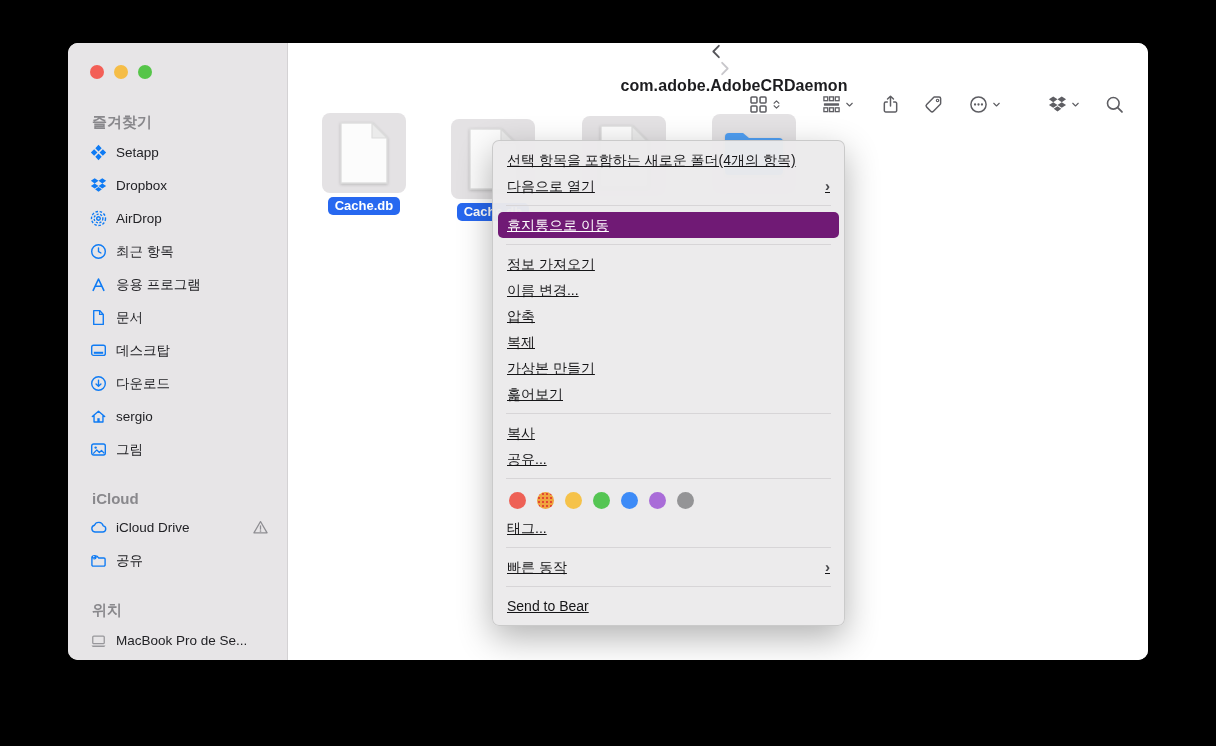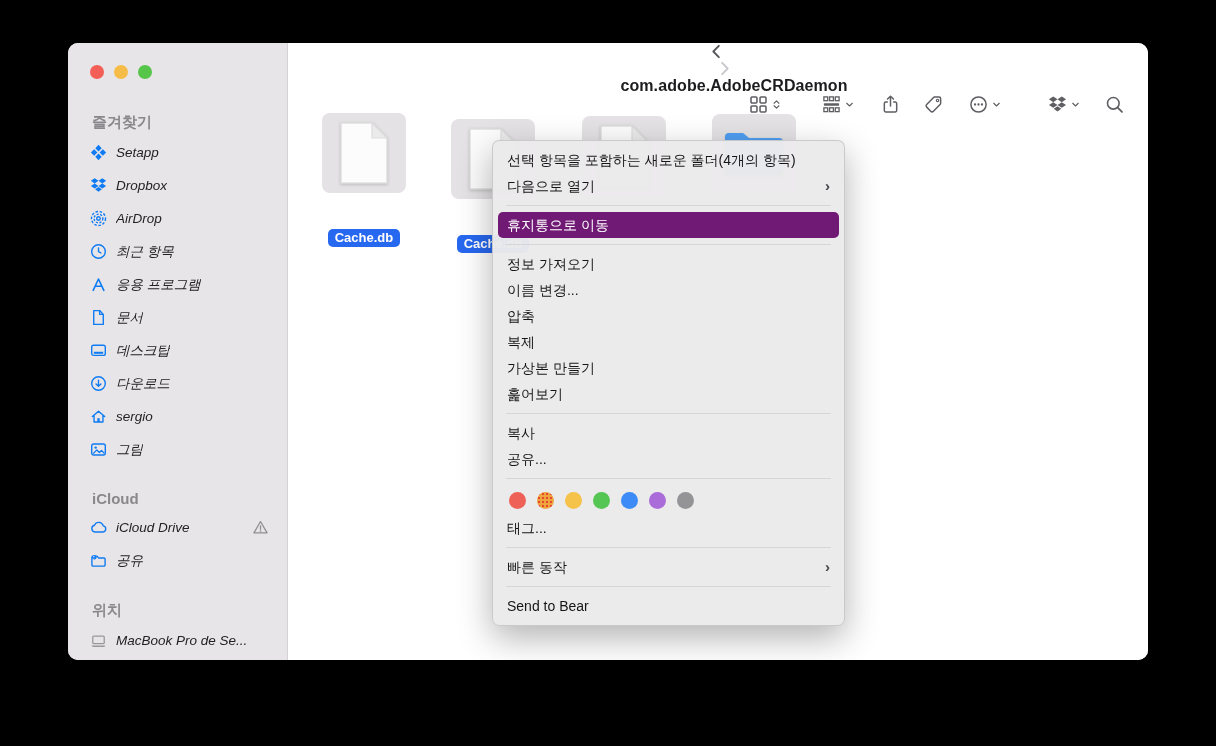--- a/index.html
+++ b/index.html
@@ -14,52 +14,52 @@
   
   .sidebar{ width:220px; background:#e7e5e7; border-right:1px solid #d4d2d4;
     flex:0 0 220px; position:relative; }
   .traffic{ height:58px; display:flex; align-items:center; padding-left:22px; gap:10px; }
   .tl{ width:14px; height:14px; border-radius:50%; border:none; }
   .side-scroll{ padding:0 10px 0 22px; }
   .section-header{ font-size:15px; font-weight:700; color:#89888c; margin:12px 0 4px 2px; }
   .section-header.gap{ margin-top:24px; }
   .side-item{ display:flex; align-items:center; height:33px; gap:9px; border-radius:6px; }
   .side-item .ic{ width:17px; height:17px; flex:0 0 17px; color:#0f7bf4; }
-  .side-item .lbl{ font-size:13.5px; color:#222226; white-space:nowrap; overflow:hidden;font-style:italic; }
+  .side-item .lbl{ font-size:13.5px; color:#222226; white-space:nowrap; overflow:hidden; }
   .side-item .badge{ margin-left:auto; margin-right:8px; width:17px; height:17px; color:#8e8d92; }
   .ic.gray{ color:#98979b; }
 
   
   .main{ flex:1; background:#fff; position:relative; }
   .toolbar{ height:62px; display:flex; align-items:center; padding:0 24px 0 30px;flex-direction:column; }
   .nav-btn{ background:none; border:none; width:26px; height:26px; color:#55555a; cursor:default; }
   .nav-btn.disabled{ color:#c8c7cb; }
   .nav-btn svg{ width:17px; height:17px; }
   .tb-title{ font-size:16px; font-weight:700; color:#1c1c1f; margin-left:26px; letter-spacing:.1px; }
   .tb-icons{ margin-left:auto; display:flex; align-items:center; }
   .tb-btn{ background:none; border:none; color:#5e5e63; display:flex; align-items:center; cursor:default; padding:0; }
   .tb-btn svg{ width:19px; height:19px; }
   .tb-btn .mini{ width:11px; height:13px; margin-left:3px; }
   .sp42{width:40px;} .sp24{width:26px;} .sp22{width:24px;} .sp48{width:46px;}
 
   
-  .file-item{ position:absolute; width:92px; display:flex; flex-direction:column; align-items:center;gap:32px; }
+  .file-item{ position:absolute; width:92px; display:flex; flex-direction:column; align-items:center; }
   .thumb{ width:84px; height:80px; border-radius:8px; display:flex; align-items:center; justify-content:center; }
   .thumb.sel{ background:#e4e2e4; }
   .doc-svg{ width:54px; height:64px; filter:drop-shadow(0 1px 1.5px rgba(0,0,0,.18)); }
   .folder-svg{ width:64px; height:50px; filter:drop-shadow(0 1px 1px rgba(0,0,0,.15)); }
   .file-label{ margin-top:4px; background:#2768f0; color:#fff; font-size:13px; font-weight:700;
     padding:1px 7px 2px; border-radius:5px; white-space:nowrap; }
 
   
   .ctx{ position:absolute; left:492px; top:140px; width:353px; z-index:10;
     background:rgba(235,234,235,.97); border:1px solid rgba(0,0,0,.14); border-radius:7px;
     box-shadow:0 12px 34px rgba(0,0,0,.3); padding:6px 0; }
   .mi{ height:26px; line-height:26px; font-size:14px; color:#151517; padding:0 12px 0 14px;
-    display:flex; align-items:center; white-space:nowrap; }
+    display:flex; align-items:center; white-space:nowrap;text-decoration:underline; }
   .mi .txt{ flex:1; overflow:hidden; }
   .mi .sub{ color:#454549; font-size:15px; font-weight:600; margin-right:2px; }
   .mi.hl{ margin:0 5px; padding:0 7px 0 9px; border-radius:5px; background:#701a75; color:#fff; }
   .sep{ height:1px; background:#d7d5d7; margin:6px 13px; }
   .tagrow{ height:30px; display:flex; align-items:center; gap:11px; padding-left:16px; }
   .dot{ width:17px; height:17px; border-radius:50%; border:none; }
   .dot.spotted{ background-image:radial-gradient(#e2492f 1px, rgba(0,0,0,0) 1.3px);
     background-size:4px 4px; }
 
   svg{ display:block; }

